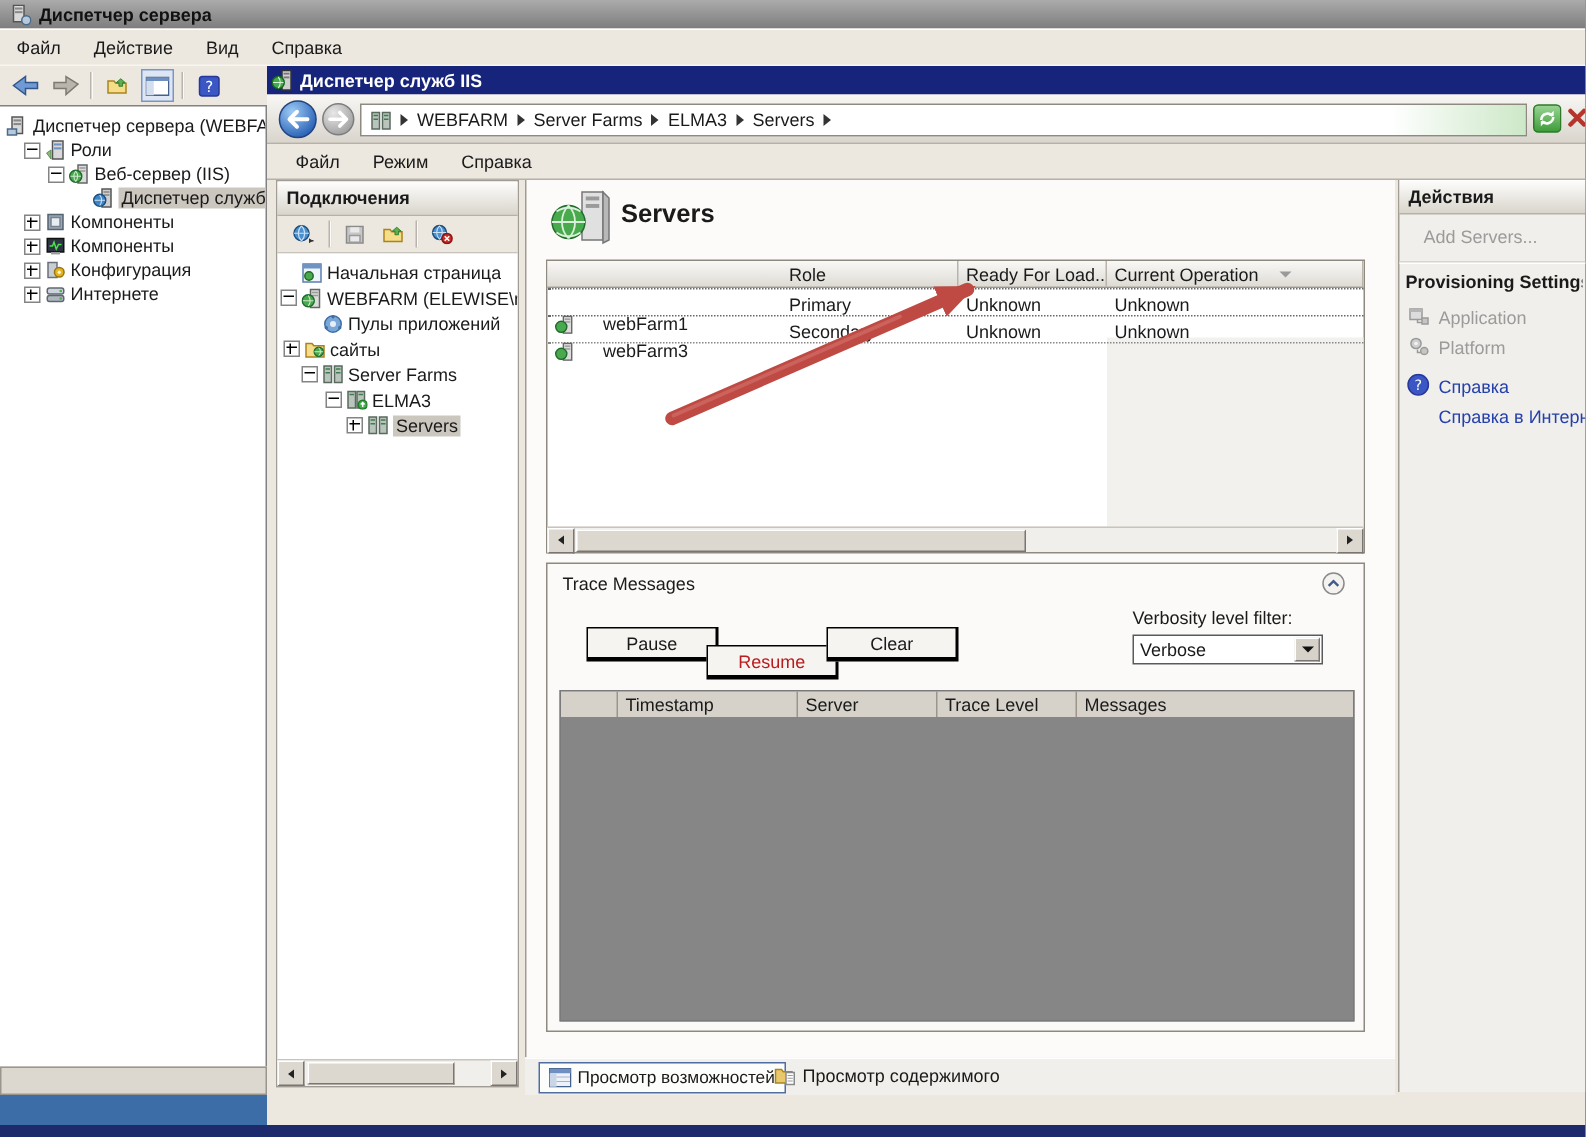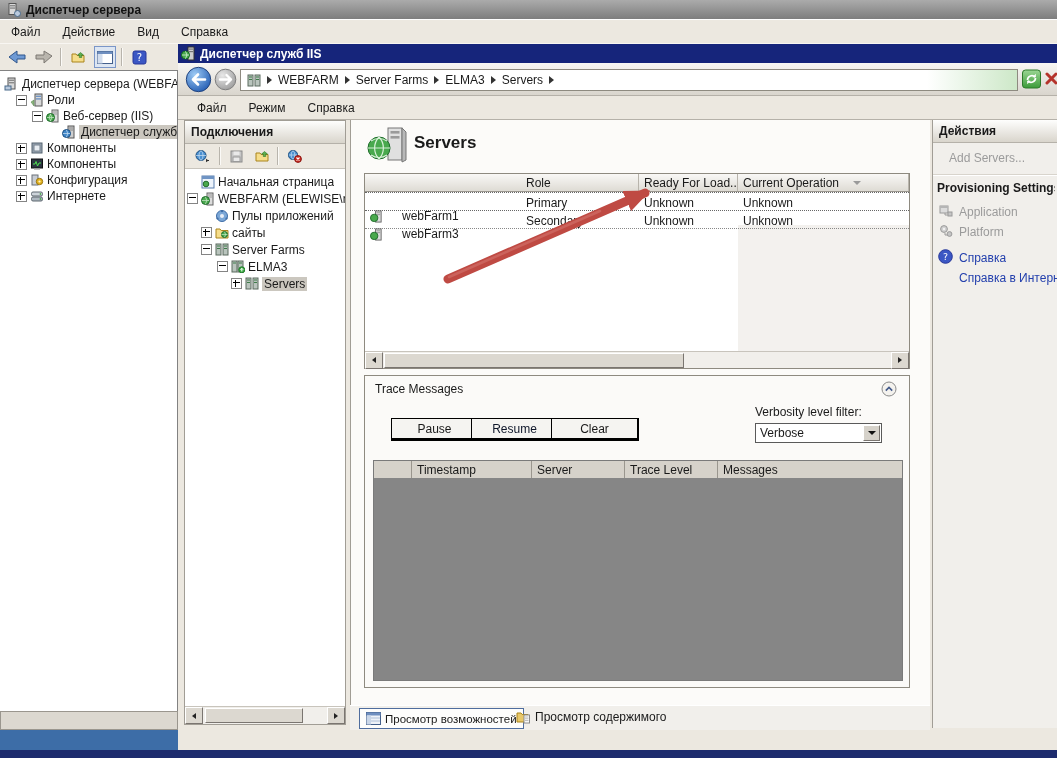--- a/index.html
+++ b/index.html
@@ -381,21 +381,21 @@
       <div class="trow" style="padding-left:30px">
         <svg width="14" height="14" viewBox="0 0 14 14">
             <circle cx="7" cy="7" r="5.5" fill="#7ba7d7" stroke="#3f6da7"></circle>
             <circle cx="7" cy="7" r="2" fill="#e8eef7"></circle>
             <circle cx="7" cy="2.2" r="1.1" fill="#3f6da7"></circle>
             <circle cx="11.5" cy="9.5" r="1.1" fill="#3f6da7"></circle>
             <circle cx="2.5" cy="9.5" r="1.1" fill="#3f6da7"></circle>
           </svg>
         <span class="clip">Пулы приложений</span>
       </div>
-      <div class="trow" style="padding-left:16px">
+      <div class="trow" style="padding-left:4px">
         <span class="exp plus"></span>
         <svg width="14" height="12" viewBox="0 0 14 12">
             <path d="M1 2h4l1.2 1.5H13V11H1z" fill="#f6dd8a" stroke="#a9841d"></path>
             <circle cx="9.5" cy="7.5" r="3" fill="#49a94d" stroke="#1f6b2c"></circle>
             <path d="M6.5 7.5h6M9.5 4.8a4.2 4.2 0 0 1 0 5.4" stroke="#d8f0d8" fill="none" stroke-width="0.6"></path>
           </svg>
         <span class="clip">сайты</span>
       </div>
       <div class="trow" style="padding-left:16px">
         <span class="exp"></span>
@@ -521,21 +521,21 @@
     </div>
   </div>
 
   <div class="abs" id="trace">
     <span class="abs" style="left:10px;top:6px">Trace Messages</span>
     <svg class="abs" style="left:516px;top:5px" width="16" height="16" viewBox="0 0 16 16">
       <circle cx="8" cy="8" r="7" fill="#f4f2ee" stroke="#8a8a8a"></circle>
       <path d="M4.8 9.6L8 6.4l3.2 3.2" stroke="#445a8a" stroke-width="1.6" fill="none"></path>
     </svg>
     <div class="trace-btn" style="left:26px;top:42px">Pause</div>
-    <div class="trace-btn" style="left:106px;top:42px;color:#0f172a">Resume</div>
+    <div class="trace-btn" style="left:106px;top:54px;color:#b91c1c">Resume</div>
     <div class="trace-btn" style="left:186px;top:42px">Clear</div>
     <span class="abs" style="left:390px;top:29px">Verbosity level filter:</span>
     <div id="verb-select">
       <span>Verbose</span>
       <span id="verb-btn">
           <i></i>
         </span>
     </div>
     <div id="trace-table">
       <div class="tt-hdr">

